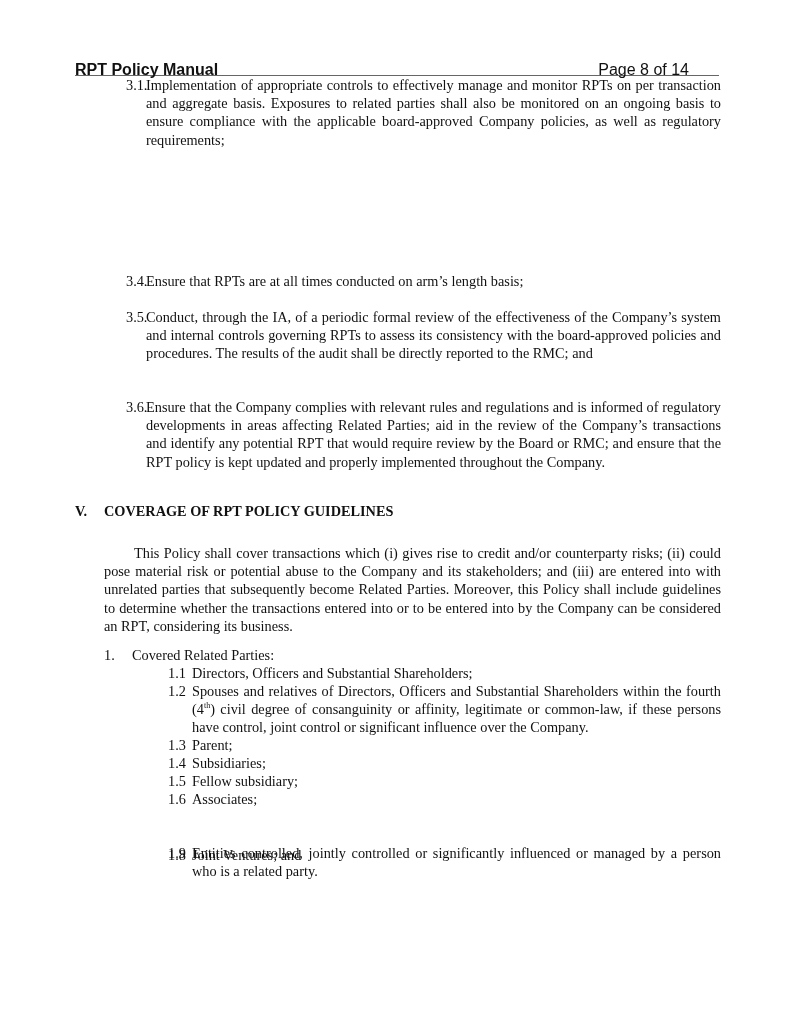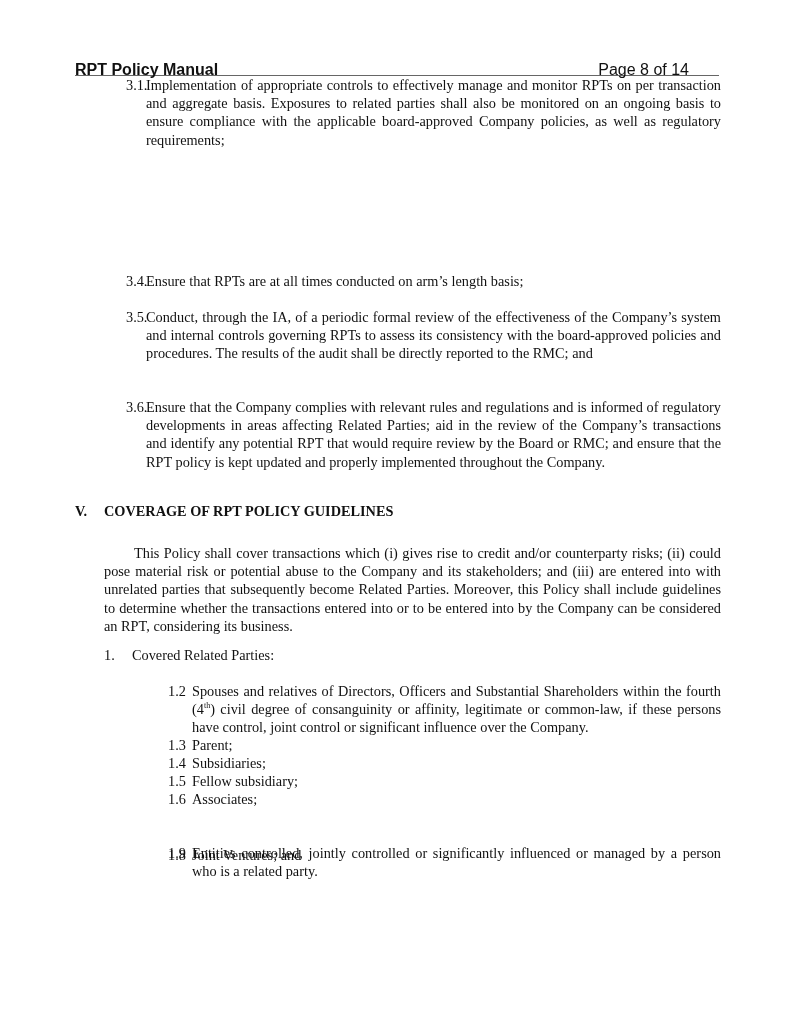--- a/index.html
+++ b/index.html
@@ -53,20 +53,24 @@
   <div class="heading">
     <span class="rn">V.</span><span>COVERAGE OF RPT POLICY GUIDELINES</span>
   </div>
 
   <div class="para serif">This Policy shall cover transactions which (i) gives rise to credit and/or counterparty risks; (ii) could pose material risk or potential abuse to the Company and its stakeholders; and (iii) are entered into with unrelated parties that subsequently become Related Parties. Moreover, this Policy shall include guidelines to determine whether the transactions entered into or to be entered into by the Company can be considered an RPT, considering its business.</div>
 
   <div class="list-head serif">
     <span class="n">1.</span><span>Covered Related Parties:</span>
   </div>
 
+  <div class="sub serif" style="top:664px">
+    <span class="sn">1.1</span>
+    <div class="st">Directors, Officers and Substantial Shareholders;</div>
+  </div>
   <div class="sub serif" style="top:682px">
     <span class="sn">1.2</span>
     <div class="st"><span>Spouses and relatives of Directors, Officers and Substantial Shareholders within the fourth (4</span><sup>th</sup><span>) civil degree of consanguinity or affinity, legitimate or common-law, if these persons have control, joint control or significant influence over the Company.</span></div>
   </div>
   <div class="sub serif" style="top:736px">
     <span class="sn">1.3</span>
     <div class="st">Parent;</div>
   </div>
   <div class="sub serif" style="top:754px">
     <span class="sn">1.4</span>

